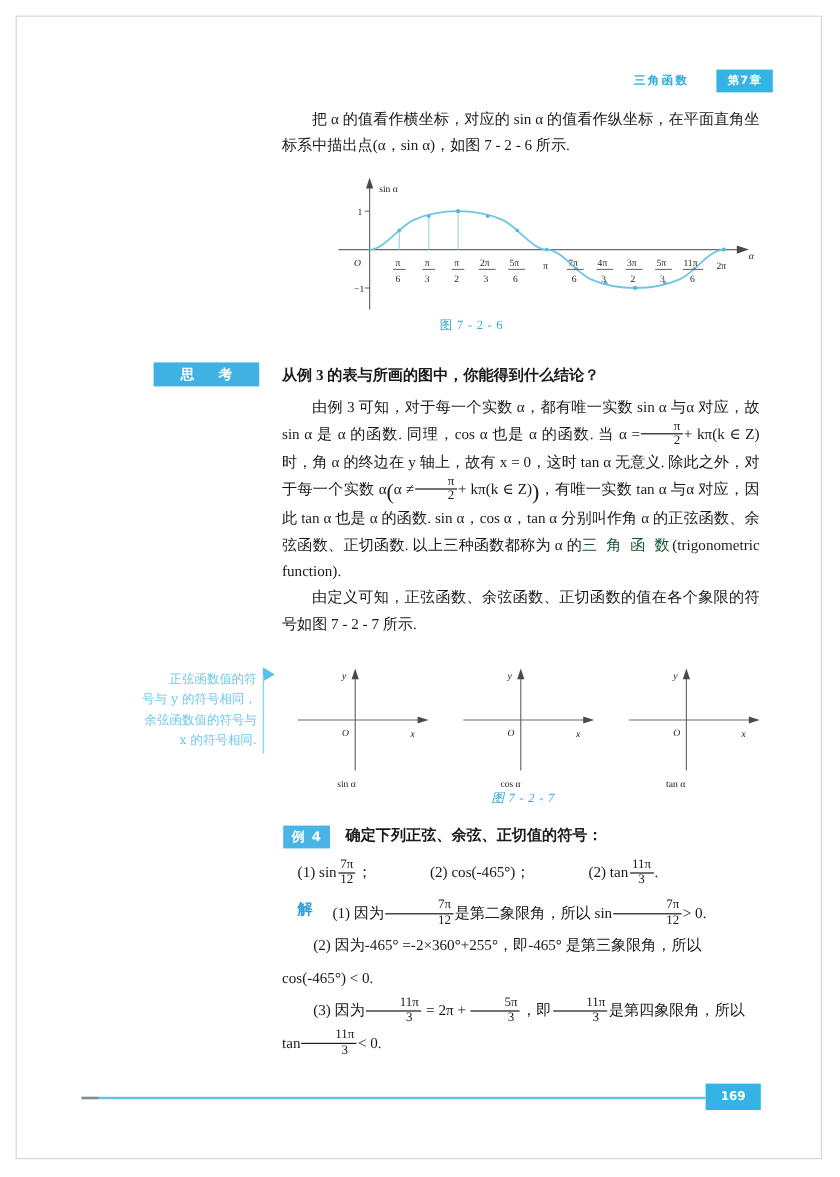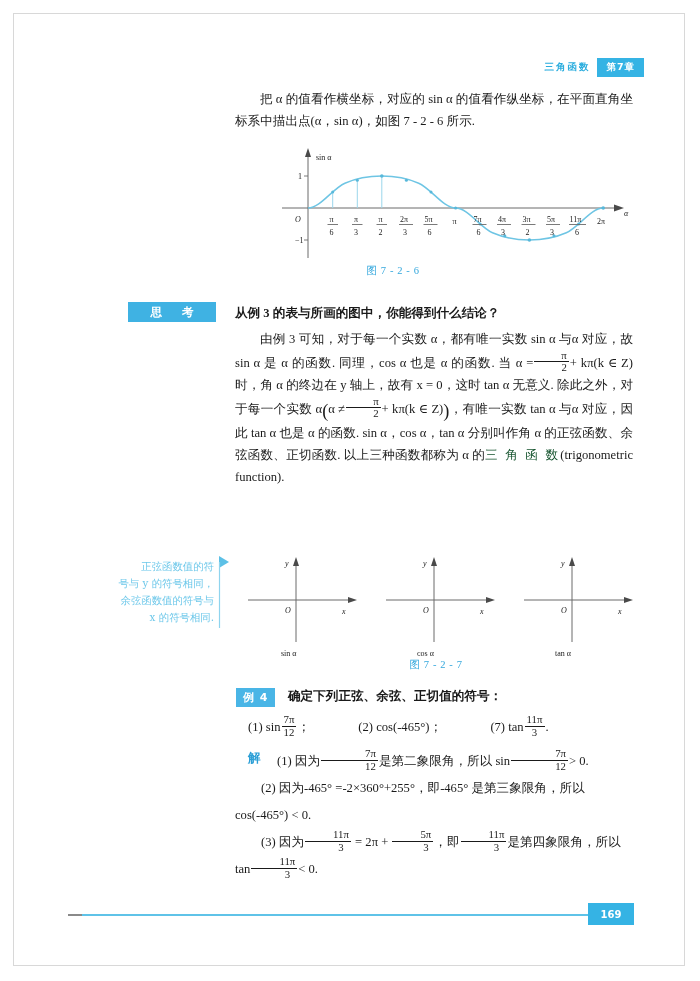--- a/index.html
+++ b/index.html
@@ -7,21 +7,21 @@
     width:700px;height:981px;position:relative;overflow:hidden;
     font-family:"Liberation Serif","DejaVu Serif",serif;
     color:#1a1a1a;
   }
   .page-frame{
     position:absolute;left:13px;top:13px;width:672px;height:953px;
     border:1px solid #d8d8d8;box-sizing:border-box;
   }
 
   
-  .header{position:absolute;right:56px;top:58px;display:flex;align-items:center;}
+  .header{position:absolute;right:56px;top:58px;display:flex;align-items:center;gap:16px;}
   .header-title{
     font-size:9.5px;color:#2badde;letter-spacing:2px;
     font-family:"DejaVu Sans","Liberation Sans",sans-serif;font-weight:bold;
     margin-right:7px;
   }
   .header-chapter{
     background:#35b3e4;color:#ffffff;font-size:9.5px;letter-spacing:1px;
     font-family:"DejaVu Sans","Liberation Sans",sans-serif;font-weight:bold;
     padding:3px 9px 3px 9px;
   }
@@ -62,21 +62,21 @@
   
   .marginnote{
     position:absolute;left:78px;top:558px;width:136px;
     color:#6ec8ea;font-size:10.4px;line-height:17px;text-align:right;
     font-family:"DejaVu Serif","Liberation Serif",serif;
   }
   .note-bracket{position:absolute;left:218px;top:556px;width:14px;height:72px;}
 
   
   .fig2{position:absolute;left:238px;top:552px;width:396px;height:108px;}
-  #cap2{left:238px;top:658px;width:396px;}
+  #cap2{left:238px;top:658px;width:396px;font-style:italic;}
 
   
   .li4-tag{
     position:absolute;left:236px;top:688px;
     background:#49b5e6;color:#ffffff;font-size:11px;font-weight:bold;
     padding:2px 7px;letter-spacing:1px;
     font-family:"DejaVu Sans","Liberation Sans",sans-serif;
   }
   .li4-title{position:absolute;left:288px;top:688px;font-size:12.6px;font-weight:bold;}
   .li4-items{position:absolute;left:248px;top:714px;width:390px;font-size:12.6px;line-height:26px;}
@@ -227,20 +227,21 @@
 </div>
 <div class="fig-cap" id="cap1">图 7 - 2 - 6</div>
 
 <div class="sikao">思 考</div>
 <div class="sikao-q">从例 3 的表与所画的图中，你能得到什么结论？</div>
 
 <div style="position:absolute;left:235px;top:328px;width:398px;">
   <p class="para indent">
     <span>由例 3 可知，对于每一个实数 α，都有唯一实数 sin α 与α 对应，故 sin α 是 α 的函数. 同理，cos α 也是 α 的函数. 当 α =</span><span class="frac"><span class="num">π</span><span class="den">2</span></span><span>+ kπ(k ∈ Z)时，角 α 的终边在 y 轴上，故有 x = 0，这时 tan α 无意义. 除此之外，对于每一个实数 α</span><span class="bigparen">(</span><span>α ≠</span><span class="frac"><span class="num">π</span><span class="den">2</span></span><span>+ kπ(k ∈ Z)</span><span class="bigparen">)</span><span>，有唯一实数 tan α 与α 对应，因此 tan α 也是 α 的函数. sin α，cos α，tan α 分别叫作角 α 的正弦函数、余弦函数、正切函数. 以上三种函数都称为 α 的</span><span class="blue-term">三 角 函 数</span><span>(trigonometric function).</span>
   </p>
+  <p class="para indent" style="margin-top:0;">由定义可知，正弦函数、余弦函数、正切函数的值在各个象限的符号如图 7 - 2 - 7 所示.</p>
 </div>
 
 <div class="marginnote">
   <div>正弦函数值的符</div>
   <div>号与 y 的符号相同，</div>
   <div>余弦函数值的符号与</div>
   <div>x 的符号相同.</div>
 </div>
 <div class="note-bracket">
   <svg width="14" height="74" viewBox="0 0 14 74">
@@ -289,21 +290,21 @@
 <div class="li4-title">确定下列正弦、余弦、正切值的符号：</div>
 
 <div class="li4-items">
   <span class="slot">
     <span>(1) sin</span><span class="frac"><span class="num">7π</span><span class="den">12</span></span><span>；</span>
   </span>
   <span style="display:inline-block;width:42px;"></span>
   <span class="slot">(2) cos(-465°)；</span>
   <span style="display:inline-block;width:42px;"></span>
   <span class="slot">
-    <span>(7) tan</span><span class="frac"><span class="num">11π</span><span class="den">3</span></span><span>.</span>
+    <span>(2) tan</span><span class="frac"><span class="num">11π</span><span class="den">3</span></span><span>.</span>
   </span>
 </div>
 
 <div class="jie-tag">解</div>
 <div class="jie-body">
   <p class="jie-first">
     <span>(1) 因为</span><span class="frac"><span class="num">7π</span><span class="den">12</span></span><span>是第二象限角，所以 sin</span><span class="frac"><span class="num">7π</span><span class="den">12</span></span><span>&gt; 0.</span>
   </p>
   <p class="jie-ind">(2) 因为-465° =-2×360°+255°，即-465° 是第三象限角，所以 cos(-465°) &lt; 0.</p>
   <p class="jie-ind">

